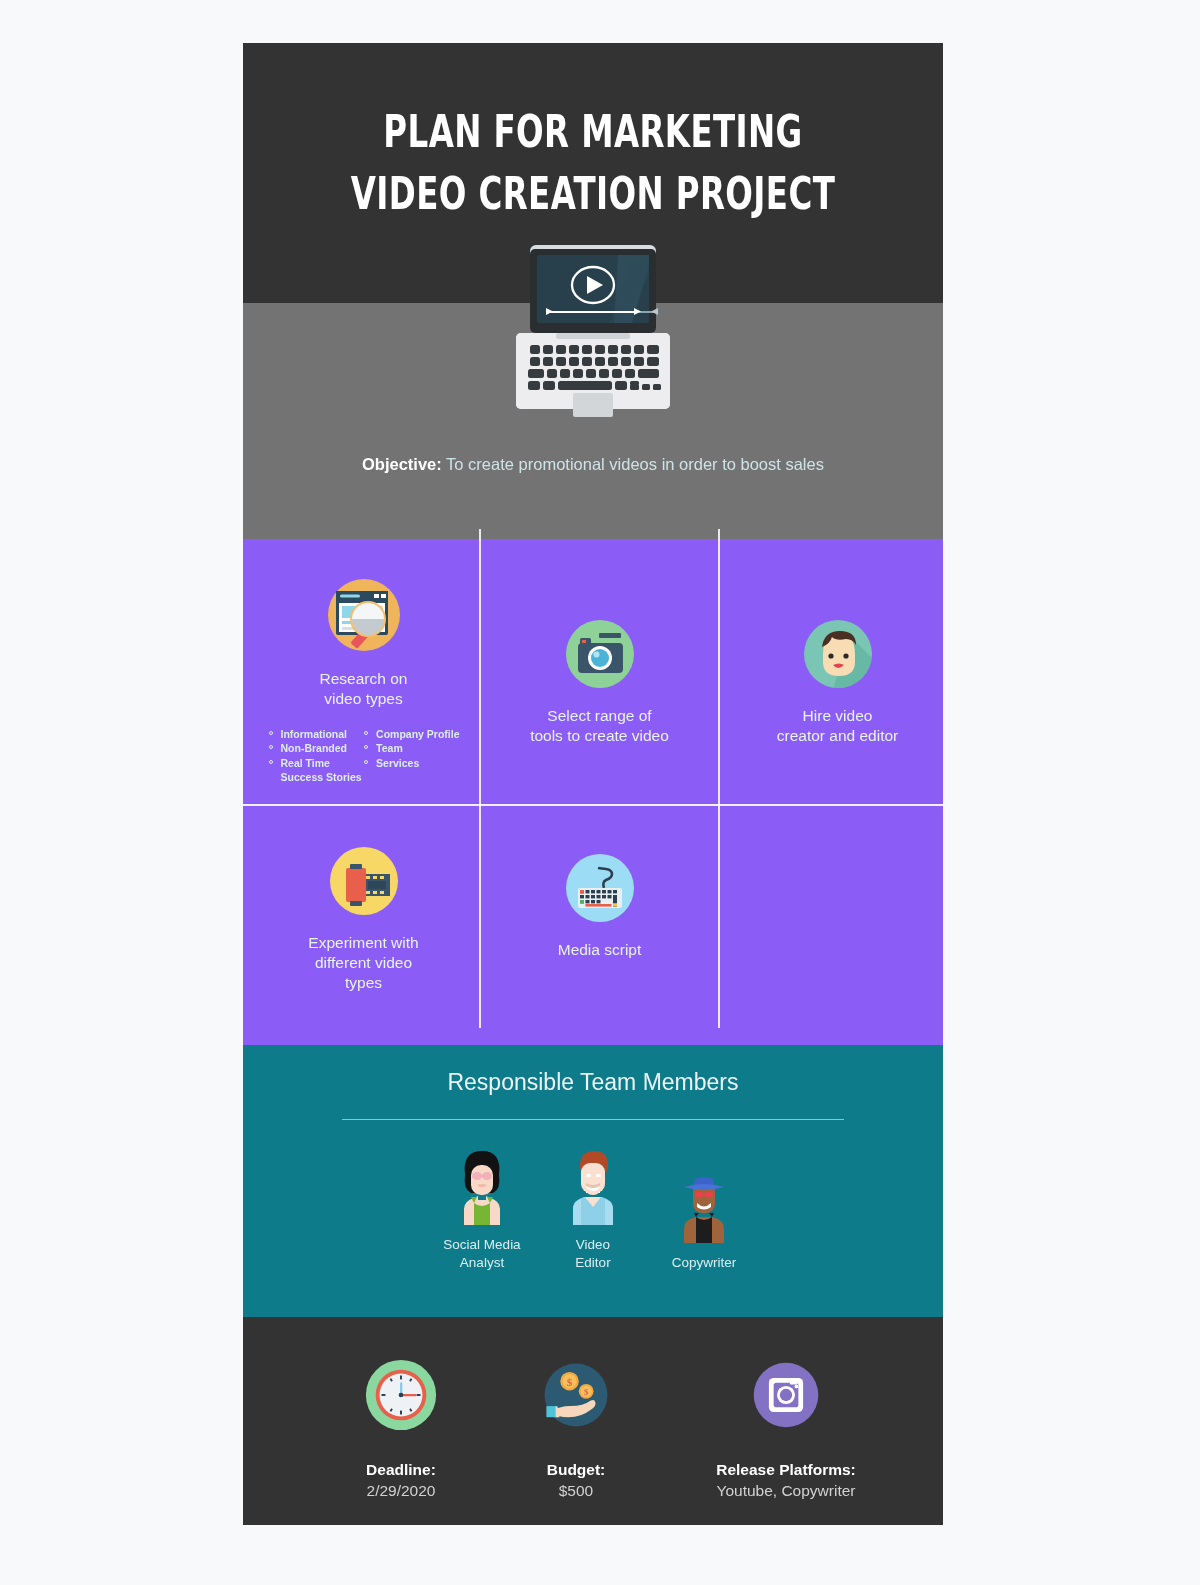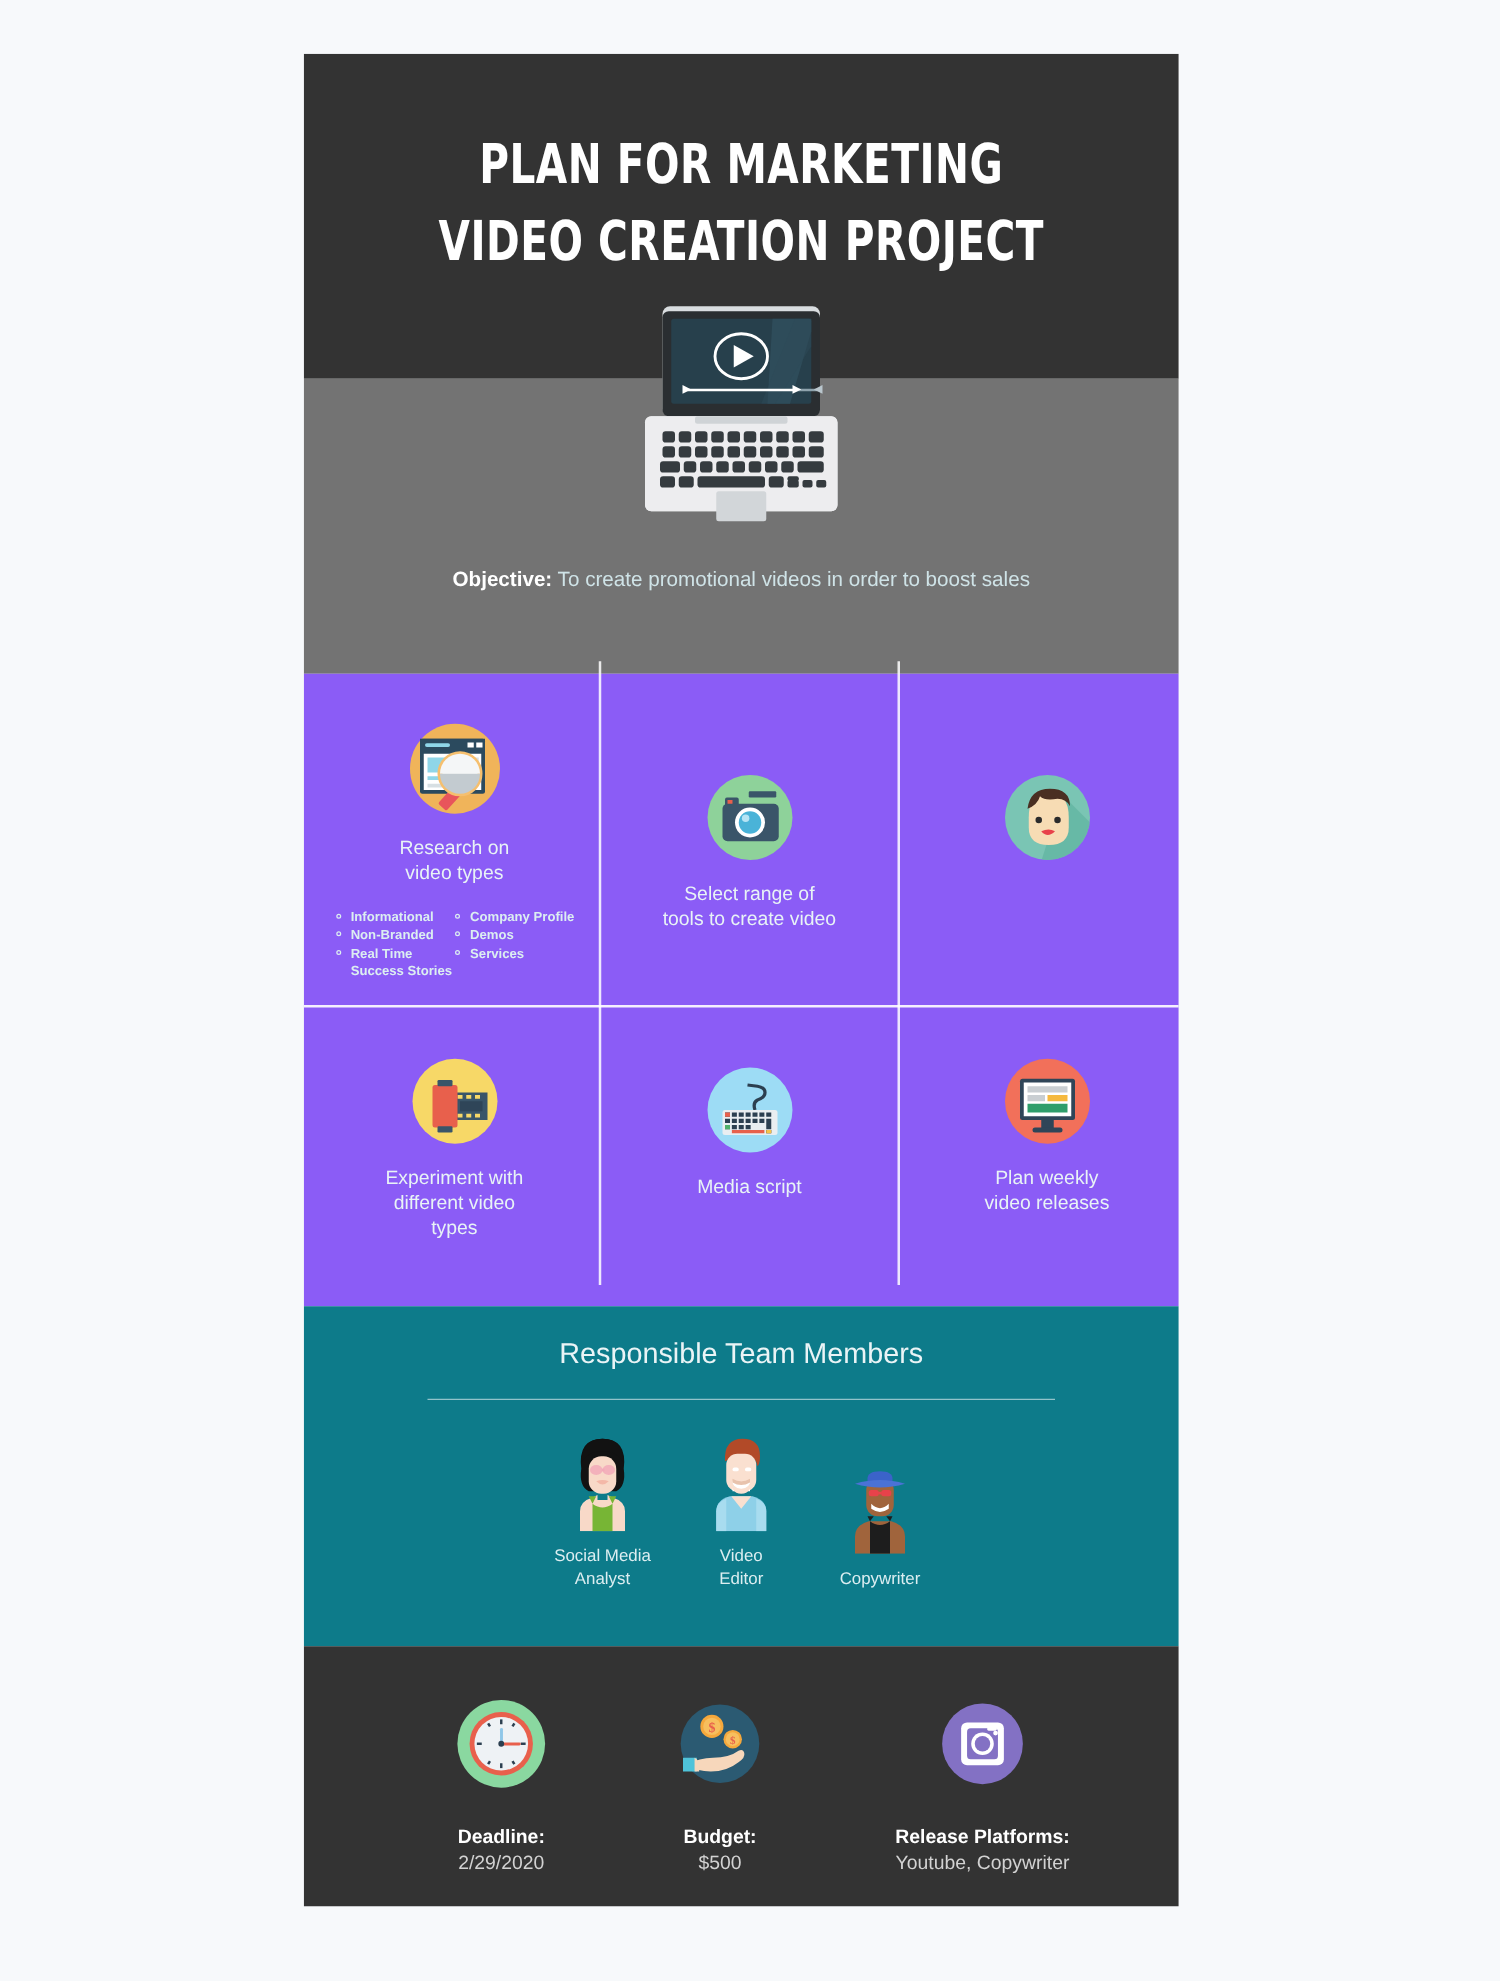--- a/index.html
+++ b/index.html
@@ -313,21 +313,21 @@
         </div>
         <div class="bullets">
           <ul>
             <li><span class="dot"></span><span>Informational</span></li>
             <li><span class="dot"></span><span>Non-Branded</span></li>
             <li><span class="dot"></span><span>Real Time</span></li>
             <li class="sub"><span>Success Stories</span></li>
           </ul>
           <ul>
             <li><span class="dot"></span><span>Company Profile</span></li>
-            <li><span class="dot"></span><span>Demos</span></li>
+            <li><span class="dot"></span><span>Team</span></li>
             <li><span class="dot"></span><span>Services</span></li>
           </ul>
         </div>
       </div>
 
       <div class="cell c2">
         <div class="icon-holder">
           <svg viewBox="0 0 80 80" width="80" height="80">
             <circle cx="40" cy="40" r="34" fill="#8ed29a"></circle>
             <rect x="39" y="19" width="22" height="5" rx="1" fill="#3a5569"></rect>
@@ -356,20 +356,24 @@
             <circle cx="40" cy="40" r="34" fill="#7ac5b4"></circle>
             <g clip-path="url(#cp-face)">
               <polygon points="52,22 74,44 74,78 34,78" fill="#63b5a3" opacity="0.8"></polygon>
             </g>
             <path d="M25,40 q0,-20 16,-20 q16,0 16,20 l0,8 q0,14 -16,14 q-16,0 -16,-14 z" fill="#f7dcb4"></path>
             <path d="M24,33 q2,-16 18,-16 q16,0 16,14 q-3,-6 -10,-6 q-10,2 -14,-2 q-2,7 -10,10 z" fill="#4a2f22"></path>
             <circle cx="33" cy="42" r="2.6" fill="#2b2b2b"></circle>
             <circle cx="48" cy="42" r="2.6" fill="#2b2b2b"></circle>
             <path d="M35,51 q5,6 11,0 q-5,-3 -11,0 z" fill="#e8424a"></path>
           </svg>
+        </div>
+        <div class="cap">
+          <div>Hire video</div>
+          <div>creator and editor</div>
         </div>
       </div>
 
       <div class="cell c4">
         <div class="icon-holder">
           <svg viewBox="0 0 80 80" width="80" height="80">
             <circle cx="40" cy="40" r="34" fill="#f7d867"></circle>
             <rect x="38" y="33" width="28" height="22" fill="#3a5569"></rect>
             <g fill="#f7d867">
               <rect x="42" y="35" width="4" height="3"></rect>
@@ -423,39 +427,20 @@
             <rect x="25.5" y="56" width="26" height="2.6" fill="#e8604c"></rect>
             <rect x="53" y="56" width="4" height="2.6" fill="#f5c councillors"></rect>
             <rect x="53" y="56" width="4" height="2.6" fill="#f7c34a"></rect>
           </svg>
         </div>
         <div class="cap">
           <div>Media script</div>
         </div>
       </div>
 
-      <div class="cell c6">
-        <div class="icon-holder">
-          <svg viewBox="0 0 80 80" width="80" height="80">
-            <circle cx="40" cy="40" r="34" fill="#f2705a"></circle>
-            <rect x="18" y="22" width="44" height="33" rx="2" fill="#2f4558"></rect>
-            <rect x="21" y="25" width="38" height="27" fill="#ffffff"></rect>
-            <rect x="24" y="28" width="32" height="5" fill="#c9ced2"></rect>
-            <rect x="24" y="35" width="14" height="5" fill="#c9ced2"></rect>
-            <rect x="40" y="35" width="16" height="5" fill="#f5b93f"></rect>
-            <rect x="24" y="42" width="32" height="7" fill="#2f9e6b"></rect>
-            <rect x="35" y="55" width="10" height="7" fill="#2f4558"></rect>
-            <rect x="28" y="61" width="24" height="4" rx="2" fill="#2f4558"></rect>
-          </svg>
-        </div>
-        <div class="cap">
-          <div>Plan weekly</div>
-          <div>video releases</div>
-        </div>
-      </div>
 
     </div>
   </div>
 
   <div class="team-section">
     <div class="team-title">Responsible Team Members</div>
     <div class="team-rule"></div>
 
     <div class="team-row" style="top:96px;">
 

